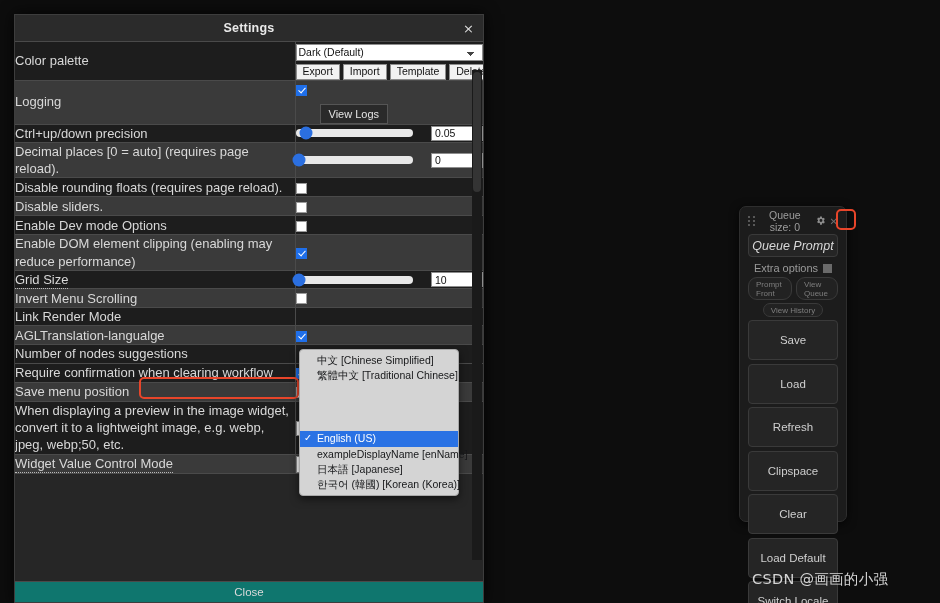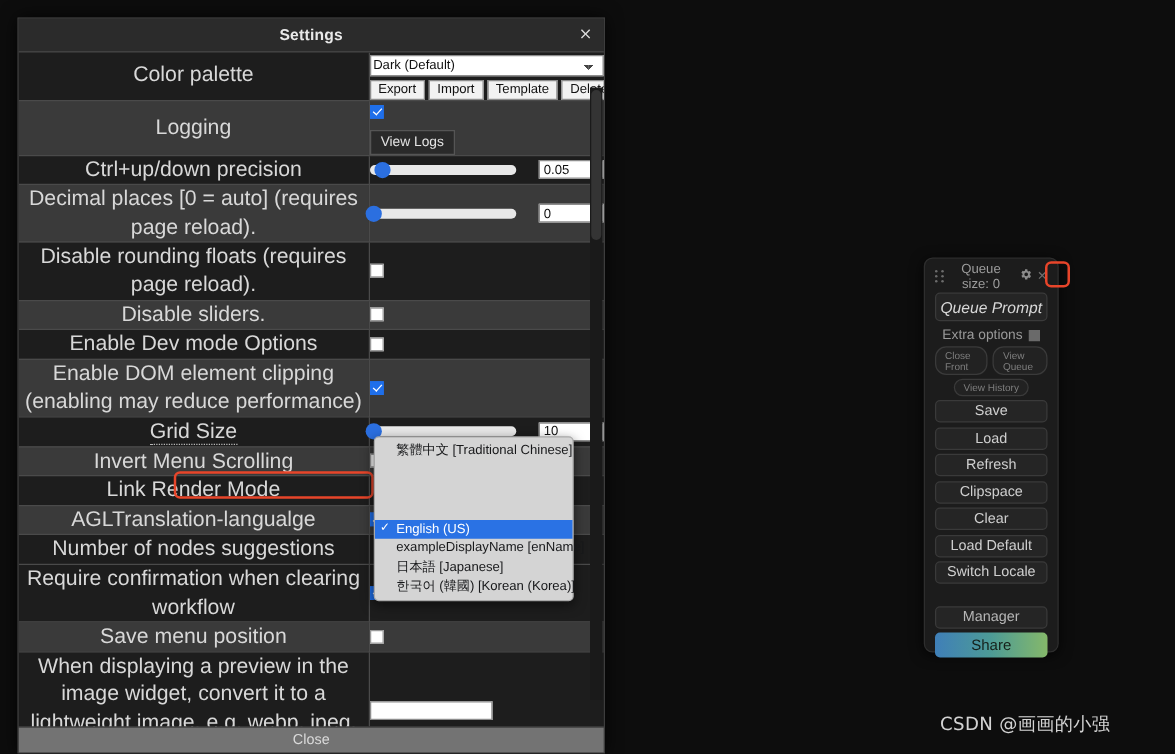--- a/index.html
+++ b/index.html
@@ -59,23 +59,23 @@
     border-collapse: collapse;
     table-layout: fixed;
   }
   table.settings-table td {
     border-bottom: 1px solid #4a4a4a;
     vertical-align: middle;
     padding: 0;
   }
   td.lbl {
     width: 280px;
-    text-align: center;
+    text-align: left;
     color: #d8d8d8;
-    font-size: 17px;
+    font-size: 13px;
     padding: 6px 10px 6px 8px;
     line-height: 1.33;
     border-right: 1px solid #4a4a4a;
   }
   td.ctl {
     padding: 4px 6px 4px 6px;
   }
   tr.dark td   { background: #1d1d1d; }
   tr.light td  { background: #3a3a3a; }
 
@@ -131,21 +131,21 @@
     font-size: 10.5px; padding: 1px 3px; width: 52px; height: 15px;
     font-family: "Liberation Sans", sans-serif;
   }
   input.textbox {
     background: #ffffff; color: #111; border: 1px solid #8d8d8d;
     font-size: 10.5px; padding: 1px 3px; width: 98px; height: 15px;
     font-family: "Liberation Sans", sans-serif;
   }
   #settings-footer {
     flex: 0 0 20px; height: 20px;
-    background: #737373;
+    background: #0f766e;
     display: flex; align-items: center; justify-content: center;
     color: #dadada; font-size: 11.5px; cursor: pointer;
   }
 
   
   .redbox {
     position: absolute;
     border: 2px solid #e8452a;
     border-radius: 5px;
     pointer-events: none;
@@ -201,21 +201,21 @@
   }
   .drag-dots i { display: block; width: 2px; height: 2px; background: #6c6c6c; border-radius: 50%; }
   #queue-size { flex: 1 1 auto; text-align: center; color: #9d9d9d; font-size: 10.5px; }
   #gear-icon { color: #8c8c8c; font-size: 10px; line-height: 1; cursor: pointer; }
   #menu-close { color: #6e6e6e; font-size: 10px; cursor: pointer; }
 
   .mbtn {
     display: block; width: 100%;
     background: #252525; color: #cfcfcf;
     border: 1px solid #3a3a3a; border-radius: 4px;
-    font-size: 11.5px; padding: 2px 0; margin-bottom: 3.5px;
+    font-size: 11.5px; padding: 13px 0; margin-bottom: 3.5px;
     text-align: center; cursor: pointer;
     font-family: "Liberation Sans", sans-serif;
   }
   #queue-prompt-btn { font-size: 12.5px; padding: 3.5px 0; margin-bottom: 5px; color: #d8d8d8; font-style: italic; }
   .extra-row {
     display: flex; align-items: center; justify-content: center; gap: 5px;
     color: #9a9a9a; font-size: 11px; margin-bottom: 3px;
   }
   .chk-dim { width: 9px; height: 9px; background: #6a6a6a; display: inline-block; }
   .pillrow { display: flex; gap: 4px; justify-content: center; margin-bottom: 3px; }
@@ -276,21 +276,21 @@
                   <button class="smallbtn">Template</button>
                   <button class="smallbtn">Delete</button>
                 </div>
               </td>
             </tr>
 
             <tr class="light">
               <td class="lbl">Logging</td>
               <td class="ctl">
                 <span class="chk on"></span>
-                <div style="margin-top:5px;">
+                <div style="margin-top:5px;padding-left:24px;">
                   <button class="darkbtn">View Logs</button>
                 </div>
               </td>
             </tr>
 
             <tr class="dark">
               <td class="lbl">Ctrl+up/down precision</td>
               <td class="ctl">
                 <div class="sliderrow">
                   <div class="slider">
@@ -417,20 +417,21 @@
       </div>
       <div id="dialog-scrollbar">
         <div class="thumb"></div>
       </div>
     </div>
 
     <div id="settings-footer">Close</div>
   </div>
 
   <div id="lang-popup">
+    <div class="opt">中文 [Chinese Simplified]</div>
     <div class="opt">繁體中文 [Traditional Chinese]</div>
     <div class="opt sel">English (US)</div>
     <div class="opt">exampleDisplayName [enName]</div>
     <div class="opt">日本語 [Japanese]</div>
     <div class="opt">한국어 (韓國) [Korean (Korea)]</div>
   </div>
 
   <div class="redbox" style="left:139px; top:377px; width:160px; height:22px;"></div>
   <div class="redbox" style="left:836px; top:209px; width:20px; height:21px;"></div>
 
@@ -455,21 +456,21 @@
     </div>
 
     <button class="mbtn" id="queue-prompt-btn">Queue Prompt</button>
 
     <div class="extra-row">
       <span>Extra options</span>
       <span class="chk-dim"></span>
     </div>
 
     <div class="pillrow">
-      <span class="pill">Close Front</span>
+      <span class="pill">Prompt Front</span>
       <span class="pill">View Queue</span>
     </div>
     <div class="pillrow">
       <span class="pill">View History</span>
     </div>
 
     <div style="height:7px"></div>
 
     <button class="mbtn">Save</button>
     <button class="mbtn">Load</button>

